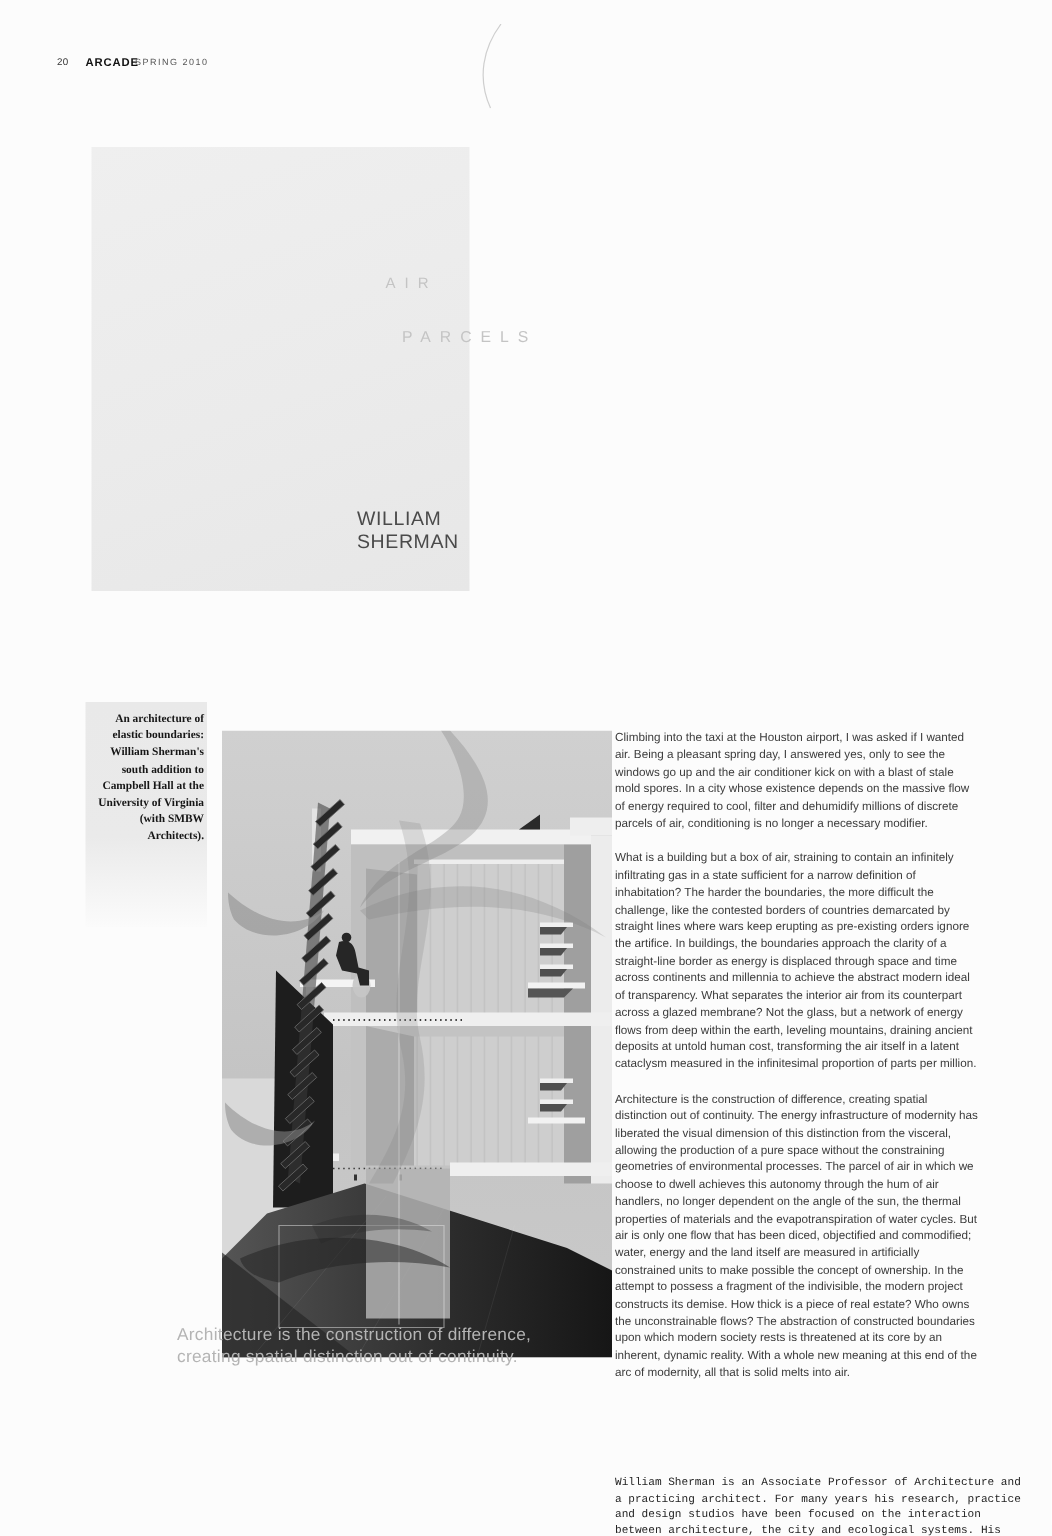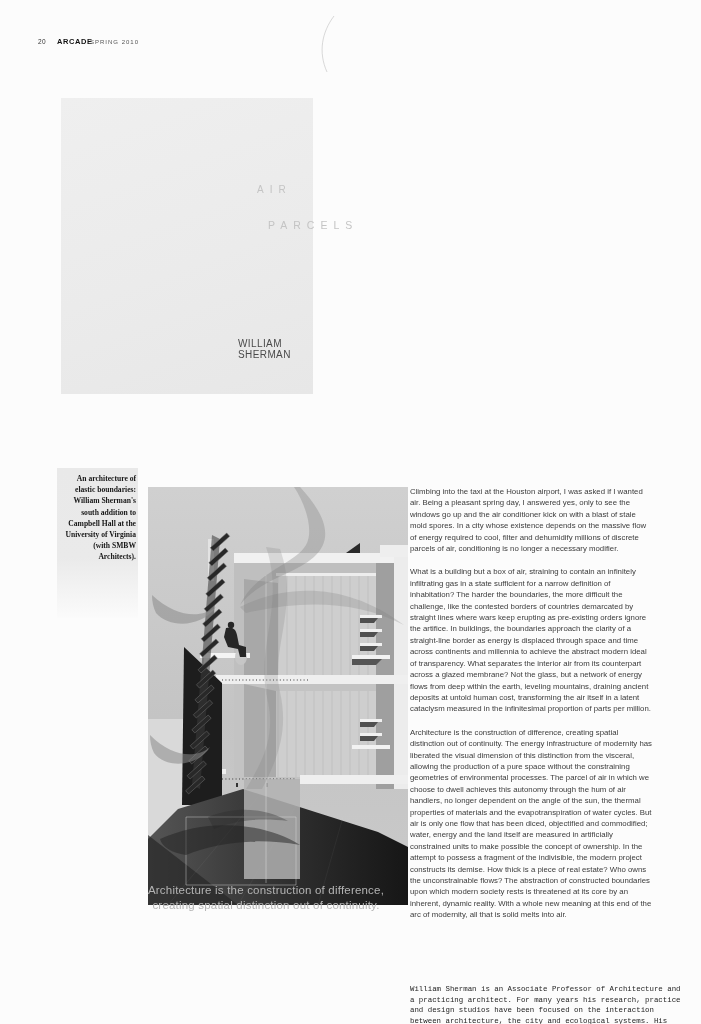--- a/index.html
+++ b/index.html
@@ -20,38 +20,38 @@
   }
   .cover-title1{
     position:absolute;left:196px;top:86px;font-size:10px;color:#c4c4c4;
     letter-spacing:6px;font-weight:400;
   }
   .cover-title2{
     position:absolute;left:168px;top:121px;font-size:10.5px;color:#c4c4c4;
     letter-spacing:6px;font-weight:400;margin-left:39px;
   }
   .cover-byline{
-    position:absolute;left:177px;top:240px;font-size:10px;color:#4a4a4a;letter-spacing:.4px;
+    position:absolute;left:177px;top:240px;font-size:13px;color:#4a4a4a;letter-spacing:.4px;
   }
   .hair{position:absolute;left:318px;top:16px;}
   
   .caption{
     position:absolute;left:57px;top:468px;width:81px;height:150px;
     background:linear-gradient(#e9e9e9 0%,#eaeaea 60%,#fbfbfb 100%);
     text-align:right;
   }
   .caption-text{
     margin:5px 2px 0 4px;font-family:"Liberation Serif",serif;font-weight:bold;
     font-size:7.6px;line-height:11.2px;color:#161616;white-space:pre-line;
   }
   
   .illus{position:absolute;left:148px;top:487px;width:260px;height:418px;}
   
   .pull-quote{
-    position:absolute;left:118px;top:883px;width:296px;text-align:center;
+    position:absolute;left:118px;top:883px;width:296px;text-align:left;
     font-size:11.5px;line-height:15px;color:#b4b4b4;letter-spacing:.2px;white-space:pre-line;
   }
   
   .article{
     position:absolute;left:410px;top:486px;width:259px;
     font-size:7.8px;line-height:11.4px;color:#3b3b3b;
   }
   .article p{margin:0 15px 12px 0;}
   
   .bio{

